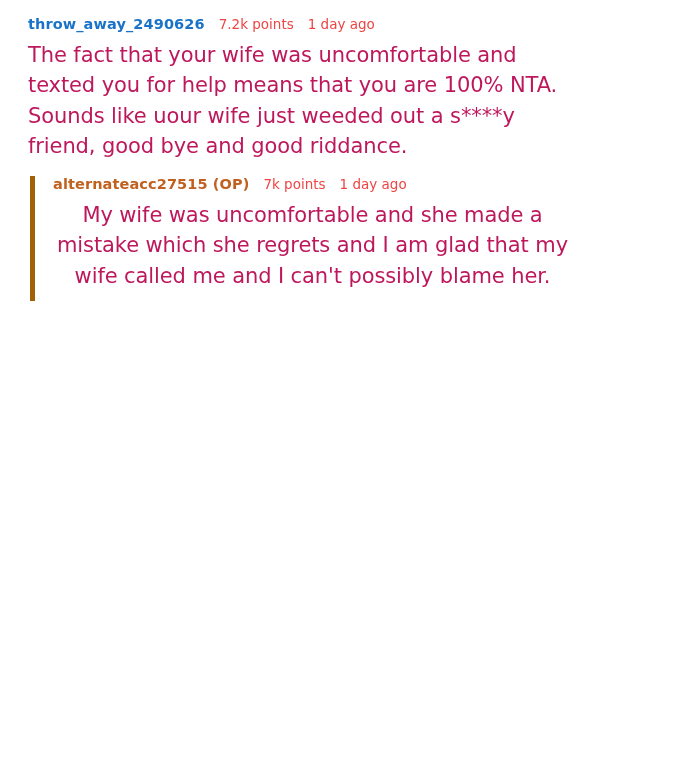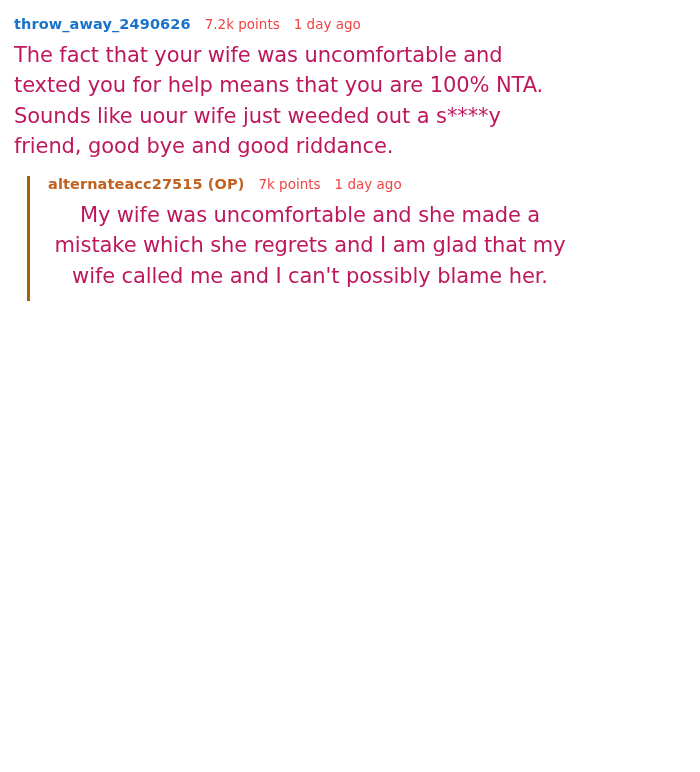--- a/index.html
+++ b/index.html
@@ -8,21 +8,21 @@
     background: #ffffff;
   }
   body {
     width: 700px;
     min-height: 772px;
     font-family: "DejaVu Sans", sans-serif;
     color: #222222;
     -webkit-font-smoothing: antialiased;
   }
   .thread {
-    padding: 16px 14px 0 14px;
+    padding: 16px 14px 0 28px;
     box-sizing: border-box;
     width: 584px;
   }
   .comment {
     box-sizing: border-box;
   }
   .comment-header {
     display: flex;
     align-items: baseline;
     gap: 14px;
@@ -56,23 +56,23 @@
   }
   .comment-body p:last-child {
     margin-bottom: 0;
   }
   
   .comment.level-0 {
     padding: 0 0 14px 0;
   }
   
   .comment.level-1 {
-    margin-left: 13px;
+    margin-left: 2px;
     padding-left: 18px;
-    border-left: 3px solid #a16207;
+    border-left: 5px solid #a16207;
     padding-bottom: 10px;
   }
   .comment.level-1 .comment-body {
     padding-left: 2px;
     text-align: center;
   }
 </style>
 </head>
 <body>
 

